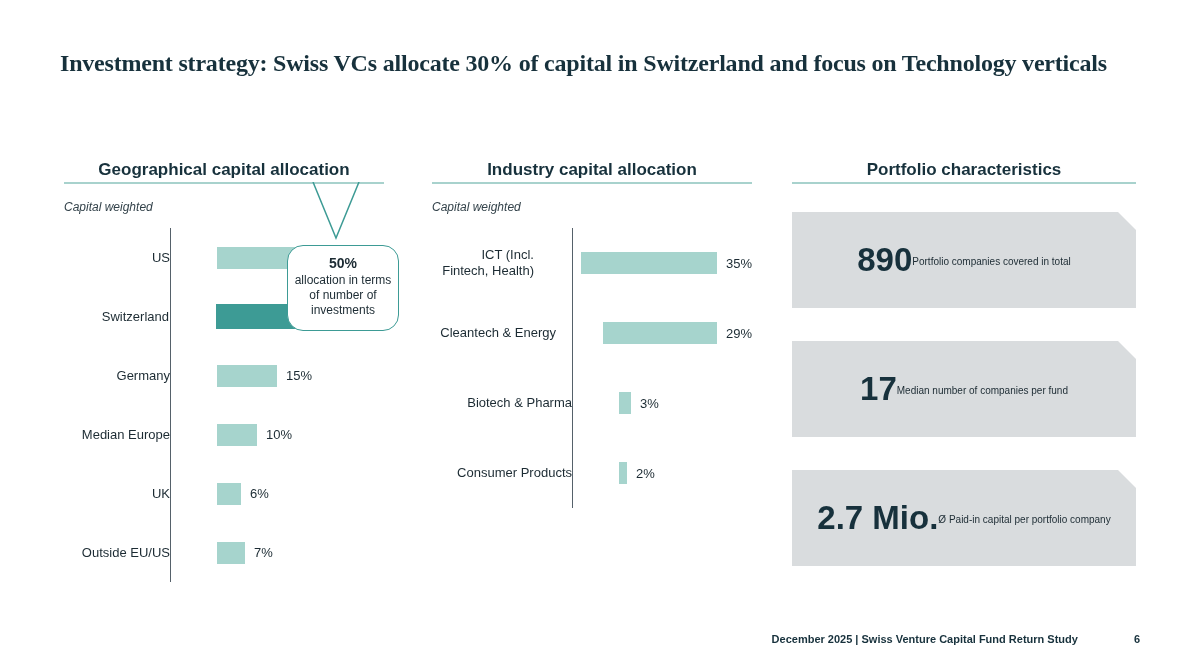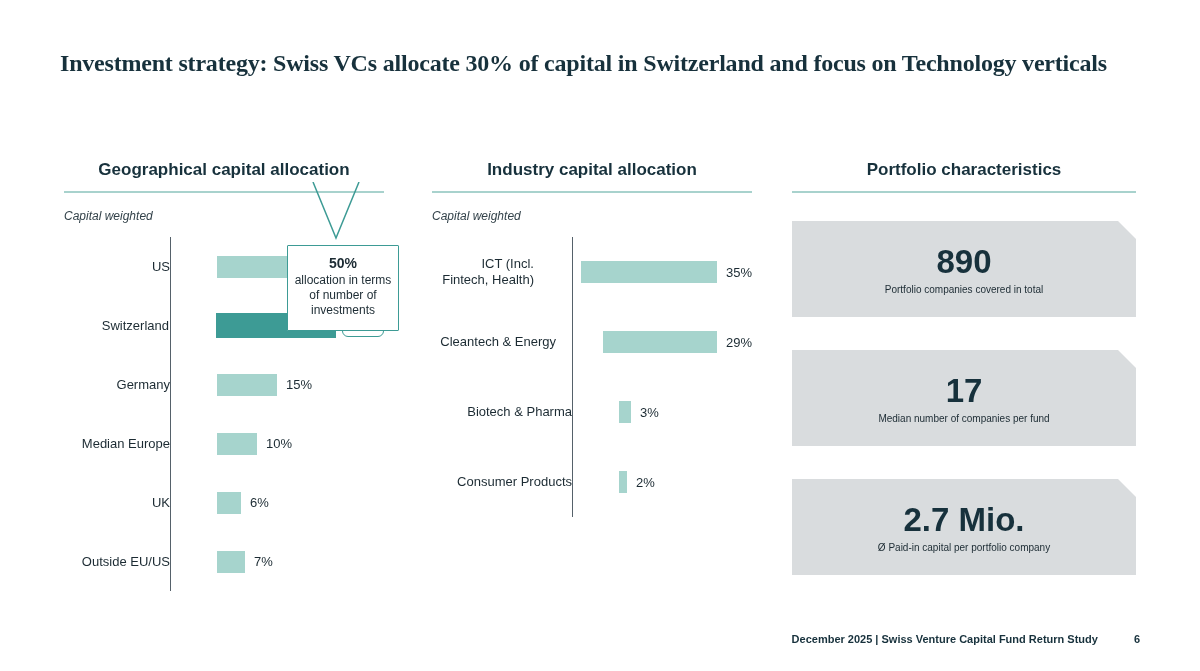--- a/index.html
+++ b/index.html
@@ -35,21 +35,21 @@
   
   .panel {
     position: absolute;
     top: 160px;
   }
   .panel-head {
     text-align: center;
     font-size: 17px;
     font-weight: bold;
     color: #17313c;
-    padding-bottom: 11px;
+    padding-bottom: 2px;
   }
   .panel-rule {
     height: 2px;
     background: #a8d2cd;
     width: 100%;
   }
   .panel-sub {
     font-size: 12px;
     font-style: italic;
     color: #33424a;
@@ -120,21 +120,21 @@
   #ind-chart .row-label { width: 140px; }
   #ind-chart .axis { left: 140px; }
 
   
   .callout {
     position: absolute;
     left: 287px;
     top: 245px;
     width: 98px;
     border: 1.5px solid #3d9b95;
-    border-radius: 1px;
+    border-radius: 16px;
     background: #ffffff;
     padding: 10px 6px 12px;
     text-align: center;
     font-size: 12px;
     line-height: 15px;
     color: #1c2b33;
     z-index: 3;
   }
   .callout .big {
     font-weight: bold;
@@ -154,21 +154,21 @@
   
   .cards {
     margin-top: 28px;
   }
   .card {
     position: relative;
     background: #d9dcde;
     height: 96px;
     margin-bottom: 33px;
     display: flex;
-    flex-direction: column;
+    flex-direction: row;
     align-items: center;
     justify-content: center;
     clip-path: polygon(0 0, calc(100% - 18px) 0, 100% 18px, 100% 100%, 0 100%);
   }
   .card-value {
     font-size: 33px;
     font-weight: bold;
     color: #17313c;
     line-height: 38px;
   }
@@ -178,21 +178,21 @@
     margin-top: 3px;
   }
 
   
   .footer {
     position: absolute;
     right: 60px;
     bottom: 26px;
     display: flex;
     align-items: baseline;
-    gap: 36px;
+    gap: 56px;
     font-size: 11px;
     font-weight: bold;
     color: #17313c;
   }
   .page-num { font-size: 11px; font-weight: bold; }
 </style>
 </head>
 <body>
 
 <div class="slide">

